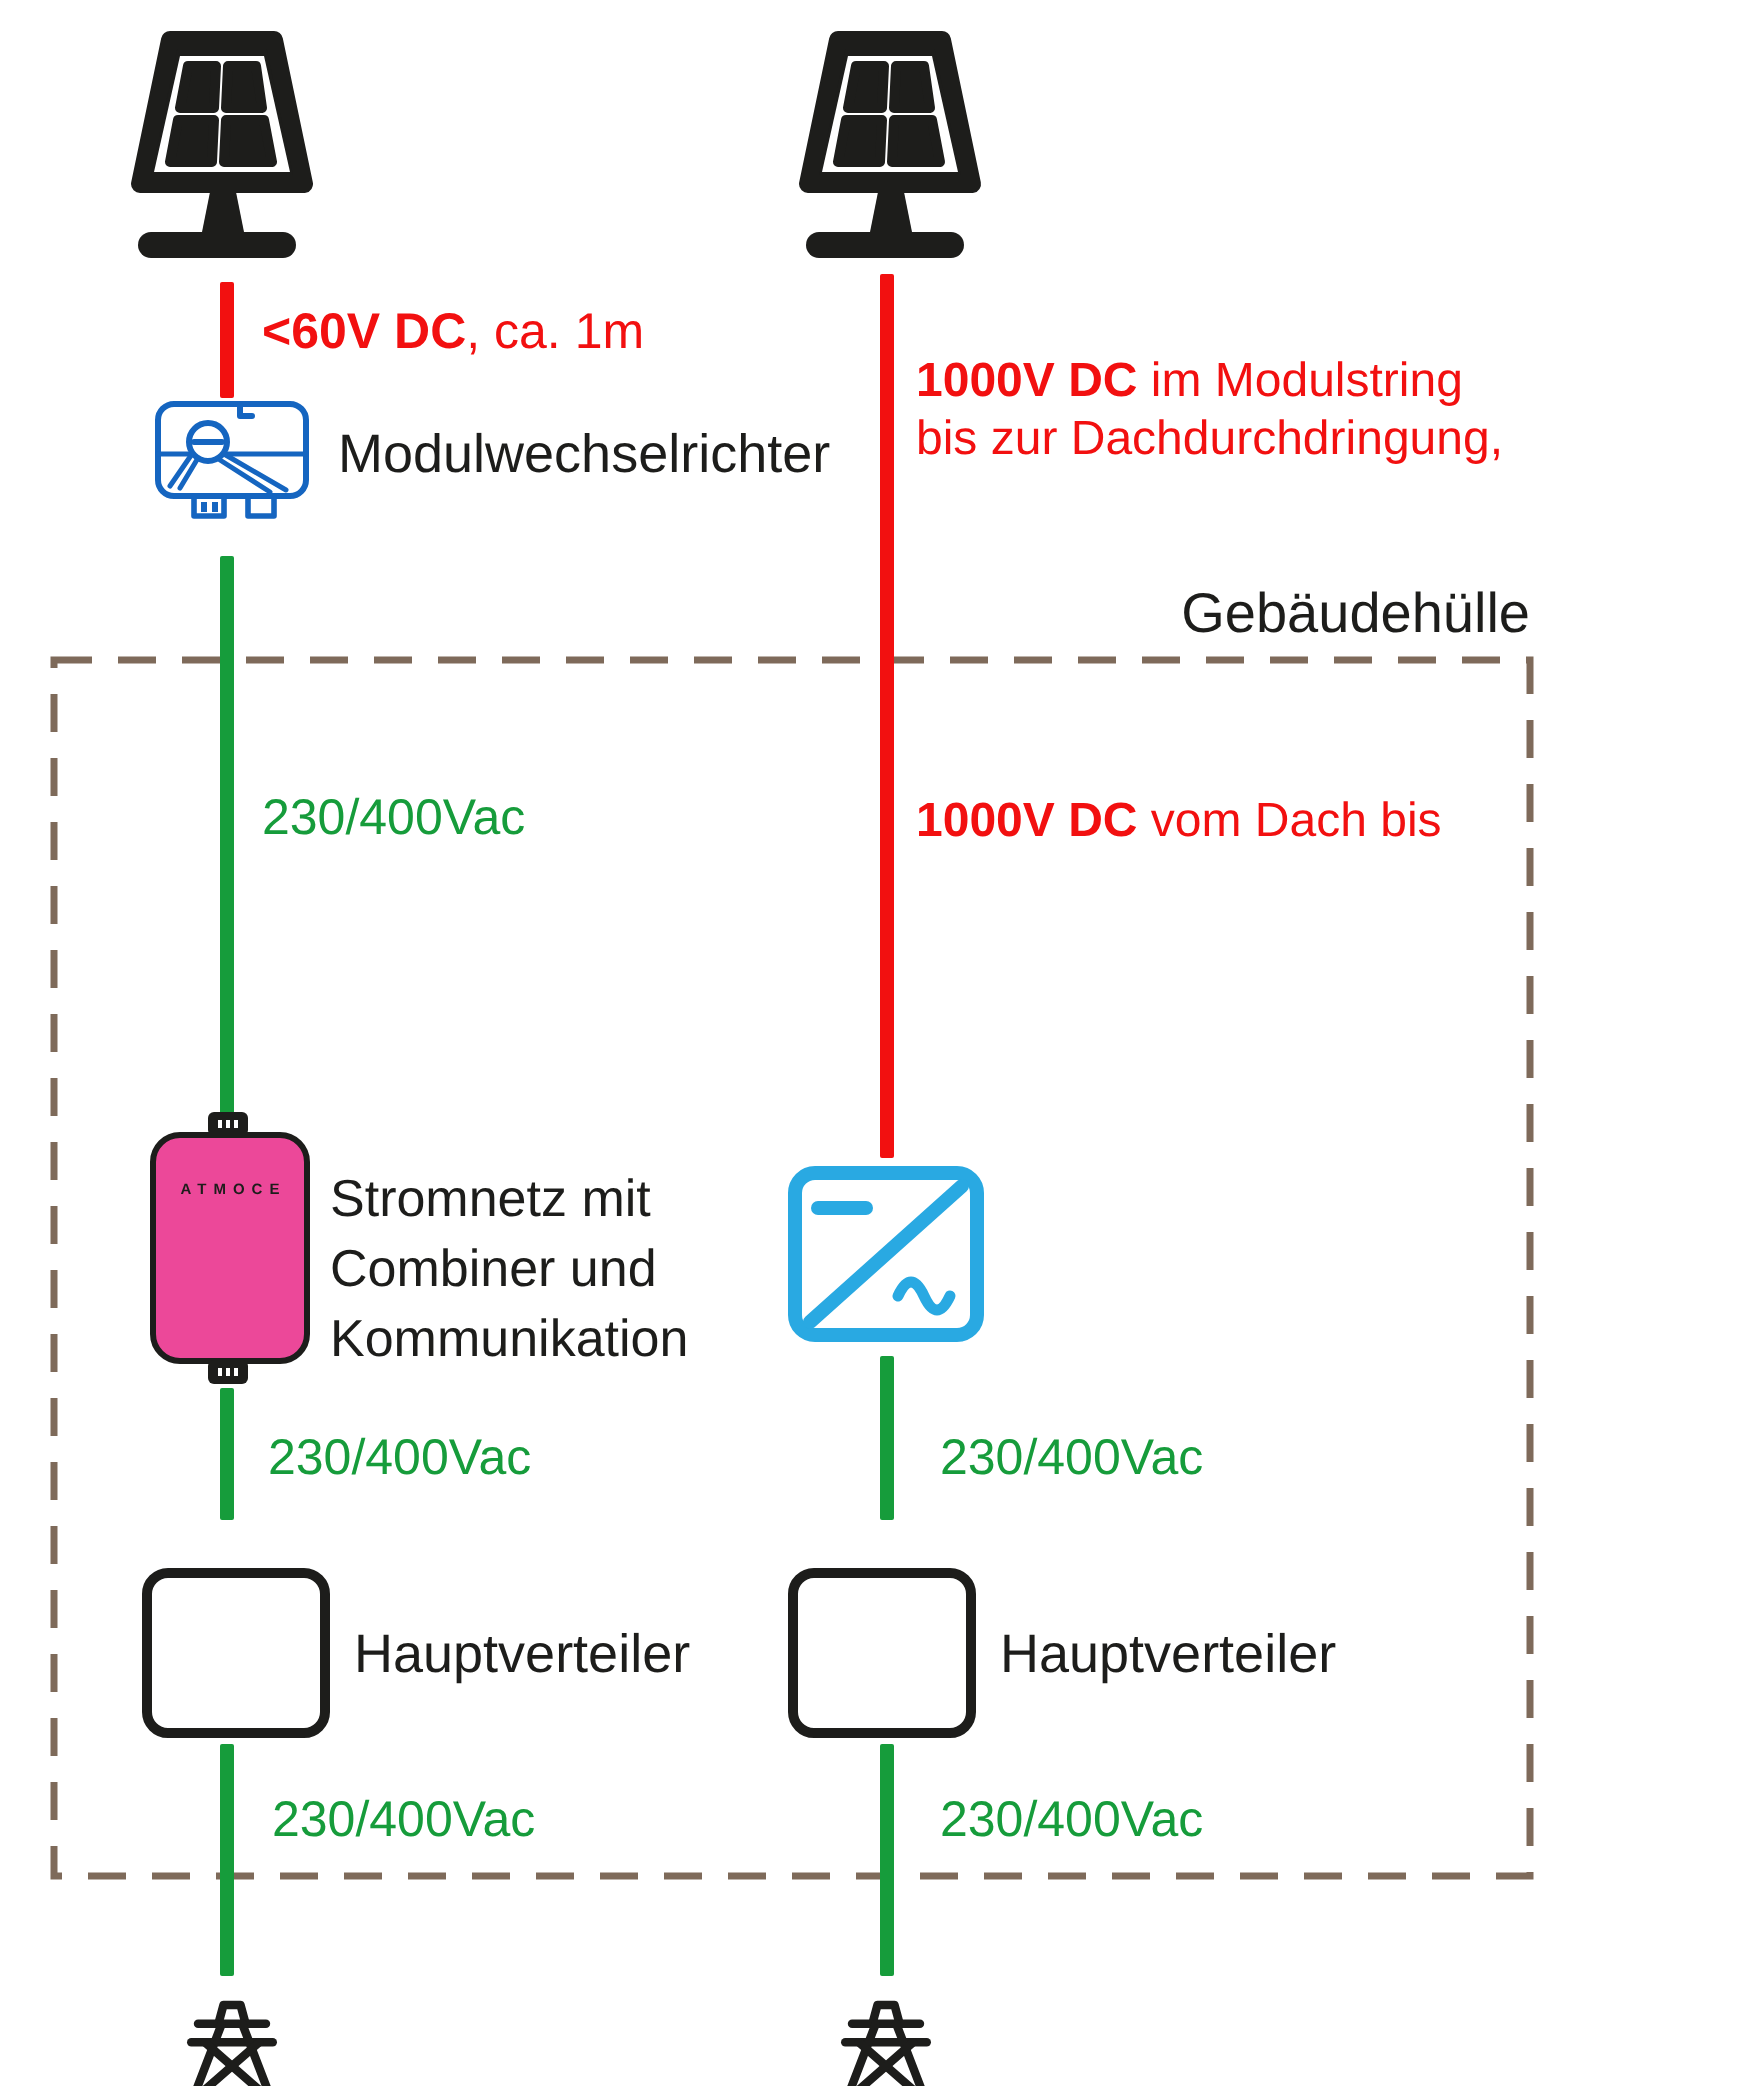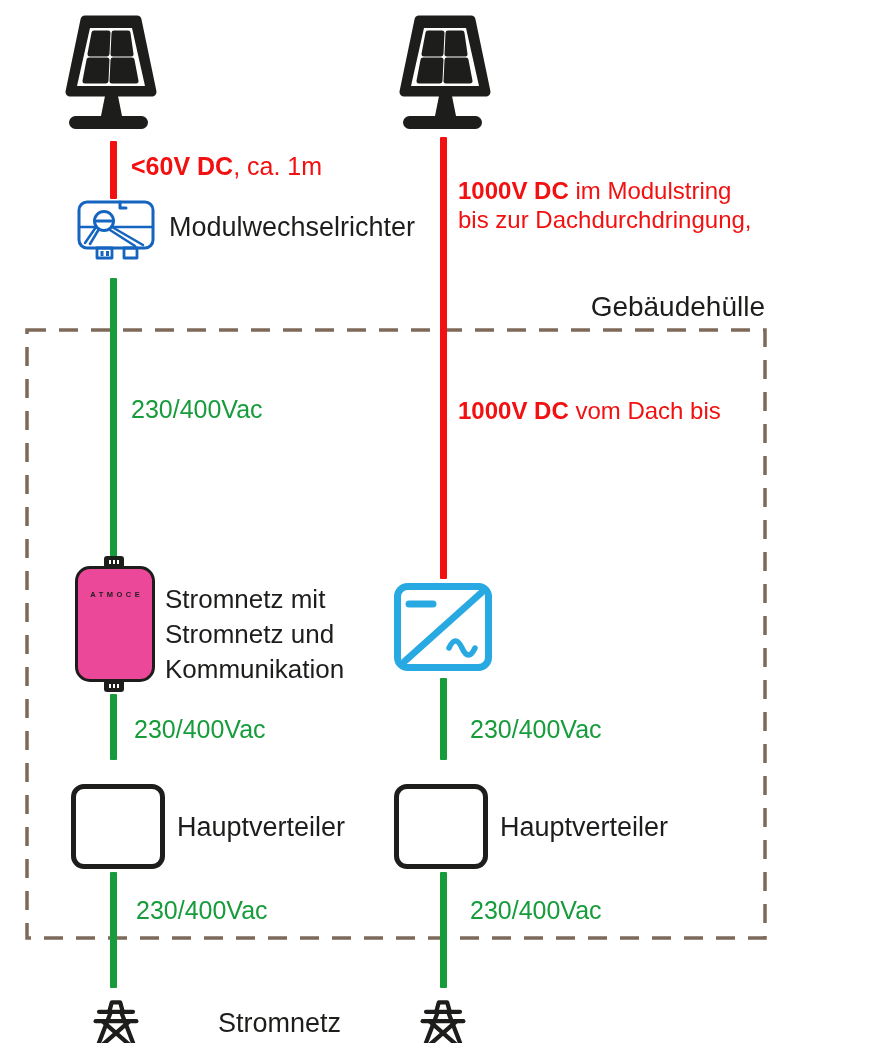--- a/index.html
+++ b/index.html
@@ -97,21 +97,21 @@
   <div class="combiner-body">
     <div class="combiner-brand">ATMOCE</div>
   </div>
   <div class="tab" style="left:104px; top:680px;">
       <i></i>
       <i></i>
       <i></i>
     </div>
   <div class="lbl-ink lbl-small" style="left:165px; top:582px;">
     <div>Stromnetz mit</div>
-    <div>Stromnetz und</div>
+    <div>Combiner und</div>
     <div>Kommunikation</div>
   </div>
 
   <div class="vline green" style="left:110px; top:694px; height:66px;"></div>
   <div class="lbl-green" style="left:134px; top:715px;">230/400Vac</div>
 
   <div class="dist-box" style="left:71px; top:784px;"></div>
   <div class="lbl-ink" style="left:177px; top:812px;">Hauptverteiler</div>
 
   <div class="vline green" style="left:110px; top:872px; height:116px;"></div>
@@ -174,15 +174,14 @@
       <path d="M25,15 L28,4 L38,4 L41,15"></path>
       <path d="M13,15 L53,15"></path>
       <path d="M9,26 L57,26"></path>
       <path d="M27,15 L12,54"></path>
       <path d="M39,15 L54,54"></path>
       <path d="M17,26 L49,54"></path>
       <path d="M49,26 L17,54"></path>
     </g>
   </svg>
 
-  <div class="lbl-ink" style="left:218px; top:1008px;">Stromnetz</div>
 
 </div>
 
 </body></html>

